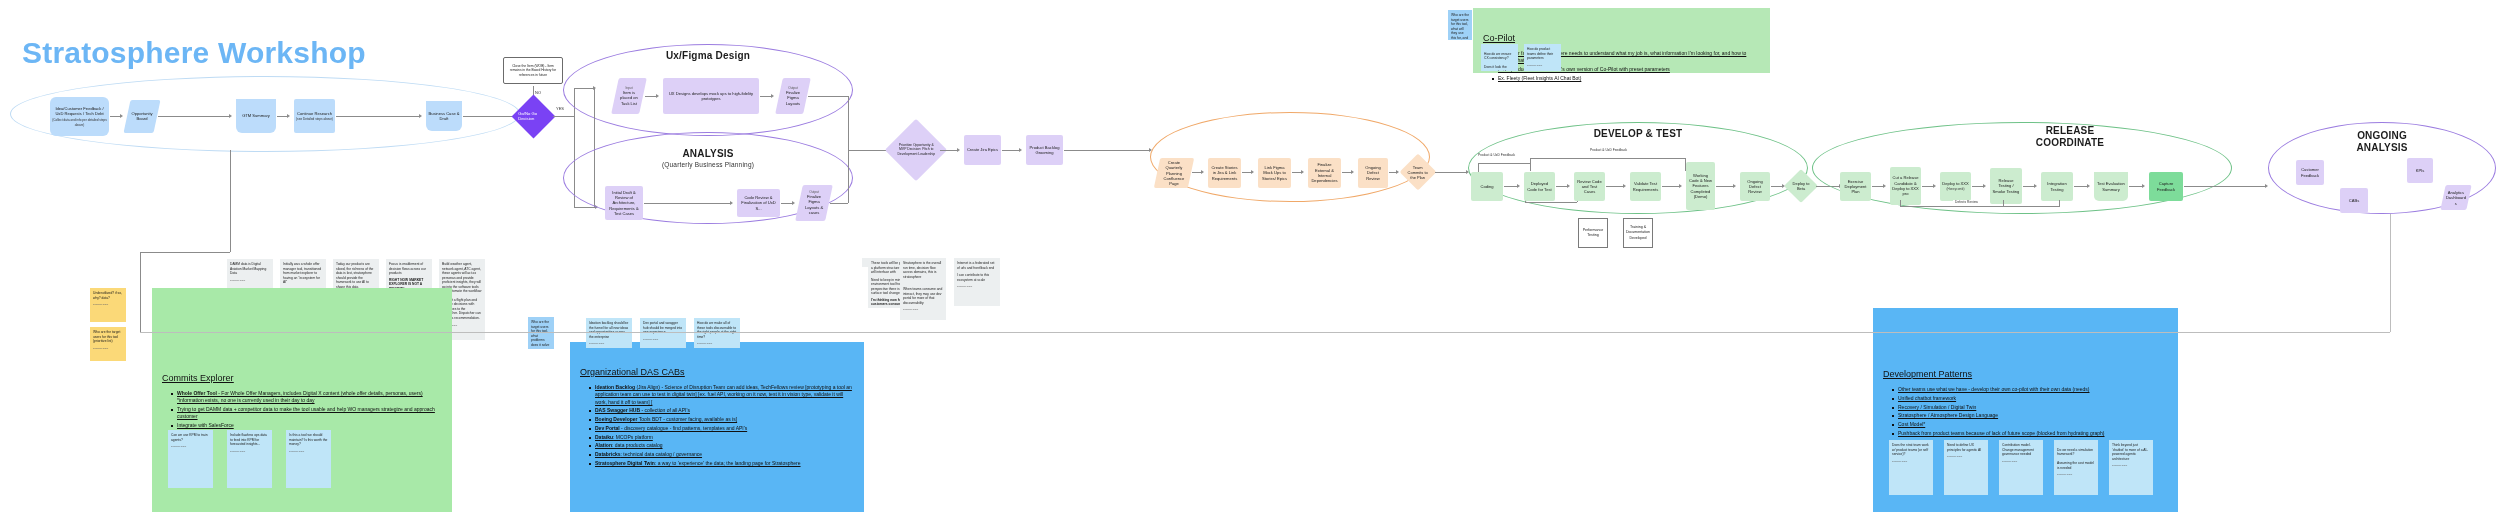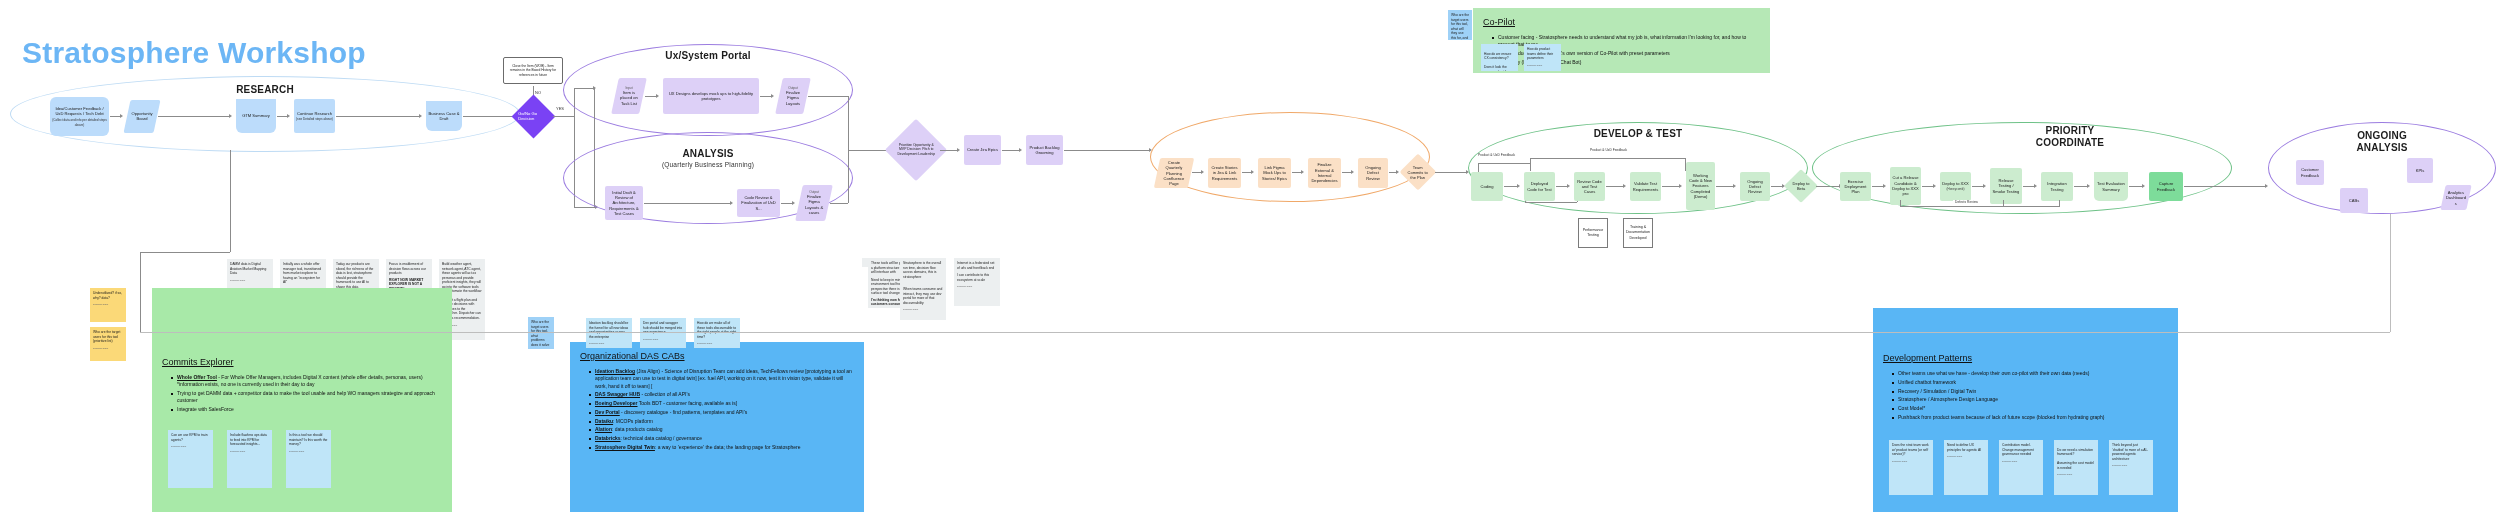--- a/index.html
+++ b/index.html
@@ -92,24 +92,25 @@
   .arrowhead{
     width:0;height:0;
     border-top:2px solid transparent;
     border-bottom:2px solid transparent;
     border-left:3px solid #8b8b8b;
   }
   .conn-lbl{font-size:4px;color:#333;}
 
   
   .panel{
-    padding:8px 10px 10px 10px;
+    padding:24px 10px 10px 10px;
     font-size:5px;
     line-height:1.45;
     color:#111;
+    text-decoration:underline;
   }
   .panel-green{background:#b6e8b6;}
   .panel-green2{background:#cdeccd;}
   .panel-blue{background:#59b6f5;}
   .panel h3{
     margin:0 0 5px 0;
     font-size:9px;
     font-weight:400;
     text-decoration:underline;
     color:#111;
@@ -149,21 +150,20 @@
   }
 </style>
 </head>
 <body>
 
 <div id="board">
 
   <div class="abs" id="title">Stratosphere Workshop</div>
 
   <div class="abs ellipse blue" style="left:10px;top:76px;width:510px;height:76px;"></div>
-  <div class="abs ell-title" style="left:10px;top:84px;width:510px;">RESEARCH</div>
 
   <div class="abs node n-blue-round" style="left:50px;top:97px;width:59px;height:39px;">
     <span>
       <span>Idea/Customer Feedback / UxD Requests / Tech Debt</span><br>
       <span style="font-size:3.1px;color:#333;">(Collect data and info per detailed steps above)</span>
     </span>
   </div>
   <div class="abs conn" style="left:110px;top:116px;width:10px;"></div>
   <div class="abs arrowhead" style="left:120px;top:114px;"></div>
 
@@ -205,21 +205,21 @@
   </div>
   <div class="abs conn" style="left:553px;top:116px;width:22px;"></div>
   <div class="abs conn-lbl" style="left:556px;top:106px;">YES</div>
   <div class="abs conn-v" style="left:574px;top:88px;height:120px;"></div>
   <div class="abs conn" style="left:574px;top:88px;width:20px;"></div>
   <div class="abs conn" style="left:574px;top:207px;width:22px;"></div>
   <div class="abs arrowhead" style="left:593px;top:86px;"></div>
   <div class="abs arrowhead" style="left:595px;top:205px;"></div>
 
   <div class="abs ellipse purple" style="left:563px;top:44px;width:290px;height:92px;"></div>
-  <div class="abs ell-title" style="left:563px;top:50px;width:290px;">Ux/System Portal</div>
+  <div class="abs ell-title" style="left:563px;top:50px;width:290px;">Ux/Figma Design</div>
 
   <div class="abs node n-purple skew" style="left:615px;top:78px;width:28px;height:36px;">
     <span>
       <span class="hdr">Input</span>
       <span>Item is placed on Task List</span>
     </span>
   </div>
   <div class="abs conn" style="left:645px;top:96px;width:12px;"></div>
   <div class="abs arrowhead" style="left:656px;top:94px;"></div>
 
@@ -382,21 +382,21 @@
 
   <div class="abs wnote" style="left:1578px;top:218px;width:30px;height:30px;">
     <span>Performance Testing</span>
   </div>
   <div class="abs wnote" style="left:1623px;top:218px;width:30px;height:30px;">
     <span>Training &amp; Documentation Developed</span>
   </div>
 
   <div class="abs ellipse green" style="left:1812px;top:122px;width:420px;height:92px;"></div>
   <div class="abs ell-title" style="left:1950px;top:125px;width:240px;">
-    <span>PRIORITY</span><br><span>COORDINATE</span>
+    <span>RELEASE</span><br><span>COORDINATE</span>
   </div>
 
   <div class="abs node n-green" style="left:1840px;top:172px;width:31px;height:29px;">
     <span>Exercise Deployment Plan</span>
   </div>
   <div class="abs conn" style="left:1872px;top:186px;width:12px;"></div>
   <div class="abs arrowhead" style="left:1883px;top:184px;"></div>
 
   <div class="abs node n-green" style="left:1890px;top:167px;width:31px;height:38px;">
     <span>Cut a Release Candidate &amp; Deploy to XXX pro</span>

